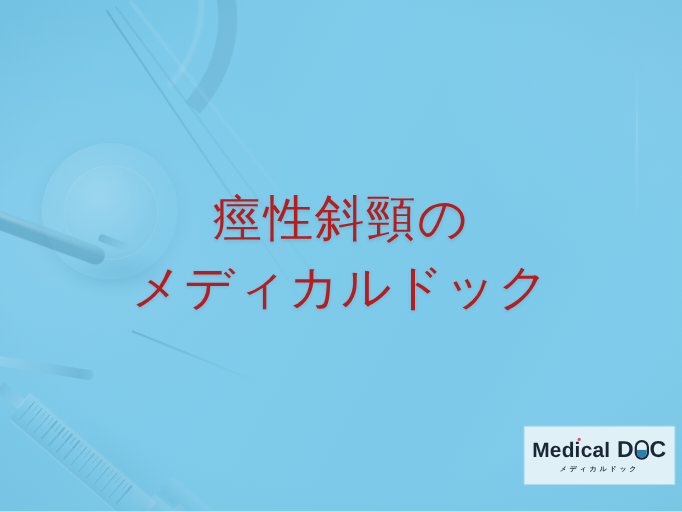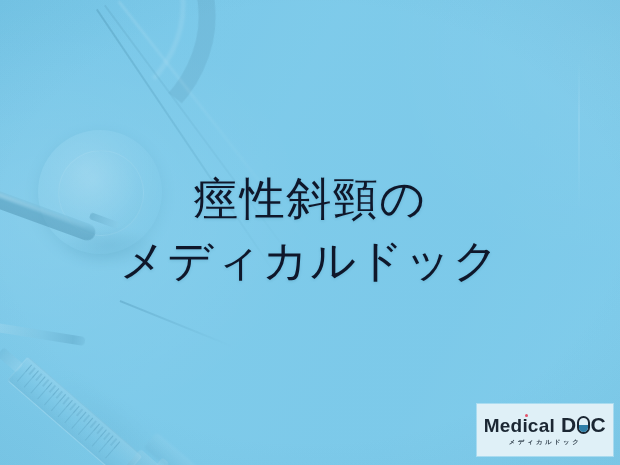--- a/index.html
+++ b/index.html
@@ -253,35 +253,35 @@
     background: linear-gradient(to bottom right, rgba(125,202,234,0.34) 0%, rgba(125,202,234,0.50) 45%, rgba(125,202,234,0.62) 100%);
     pointer-events: none;
   }
   
   .title-block {
     position: absolute;
     left: 0;
     top: 168px;
     width: 620px;
     text-align: center;
-    color: #0f172a;
+    color: #b91c1c;
   }
   .title-line {
     font-size: 45px;
     line-height: 62px;
     font-weight: 400;
     letter-spacing: 1.5px;
     text-shadow: 0 1px 3px rgba(45,120,150,0.22);
     white-space: nowrap;
   }
   
   .logo-panel {
     position: absolute;
     left: 477px;
-    top: 404px;
+    top: 388px;
     width: 136px;
     height: 52px;
     background: #dff0f7;
     box-shadow: 0 0 0 1px rgba(255,255,255,0.35);
     display: flex;
     flex-direction: column;
     align-items: center;
     justify-content: center;
   }
   .logo-main {

